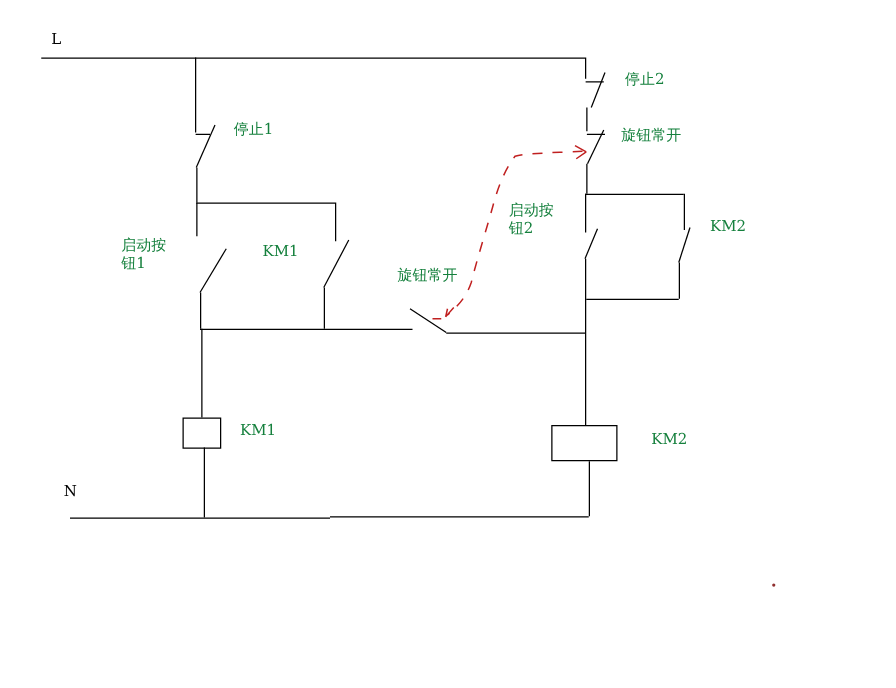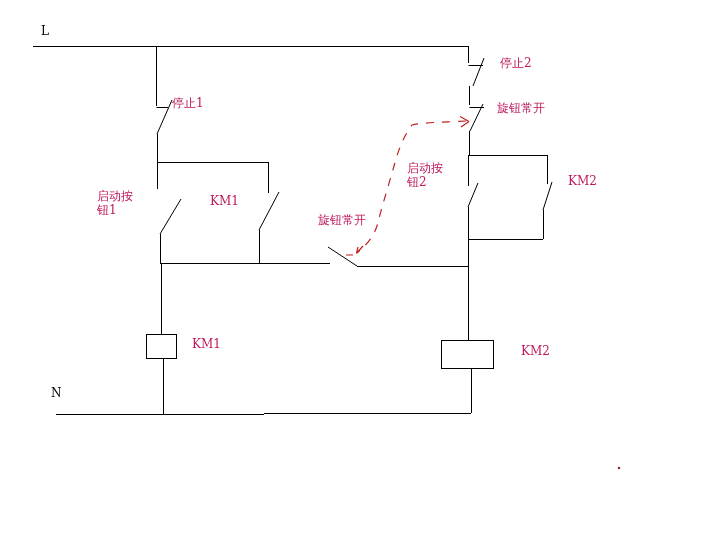--- a/index.html
+++ b/index.html
@@ -6,21 +6,21 @@
   .canvas{
     position:relative;width:717px;height:550px;background:#ffffff;
     font-family:"DejaVu Serif","Liberation Serif",serif;
     overflow:hidden;
   }
   .canvas svg{position:absolute;left:0;top:0;}
   .lbl{
     position:absolute;font-size:12px;line-height:14px;color:#000000;
     white-space:pre-line;letter-spacing:0px;
   }
-  .red{color:#be185d;}
+  .red{color:#15803d;}
   .wire{stroke:#000000;stroke-width:1;fill:none;}
   .coil{stroke:#000000;stroke-width:1;fill:none;}
   .ann{stroke:#c02020;stroke-width:1.2;fill:none;}
 </style>
 </head>
 <body>
 
 <div class="canvas">
 
   <svg width="717" height="550" viewBox="0 0 717 550">
@@ -95,21 +95,21 @@
       <path class="ann" d="M460 116.5 L469 121.5 M461 127 L469 121.5"></path>
       <path class="ann" d="M346 255 H353 M363 246 L356.5 253.5 M356.5 253.5 L358 247"></path>
     </g>
 
     <circle cx="619" cy="468" r="1.3" fill="#903030"></circle>
   </svg>
 
   <div class="lbl" style="left:41px;top:24px;">L</div>
   <div class="lbl" style="left:51px;top:386px;">N</div>
 
-  <div class="lbl red" style="left:172px;top:96px;">停止1</div>
+  <div class="lbl red" style="left:187px;top:96px;">停止1</div>
   <div class="lbl red" style="left:500px;top:56px;">停止2</div>
   <div class="lbl red" style="left:497px;top:101px;">旋钮常开</div>
   <div class="lbl red" style="left:318px;top:213px;">旋钮常开</div>
   <div class="lbl red" style="left:97px;top:189px;">启动按
 钮1</div>
   <div class="lbl red" style="left:407px;top:161px;">启动按
 钮2</div>
   <div class="lbl red" style="left:210px;top:194px;">KM1</div>
   <div class="lbl red" style="left:568px;top:174px;">KM2</div>
   <div class="lbl red" style="left:192px;top:337px;">KM1</div>

